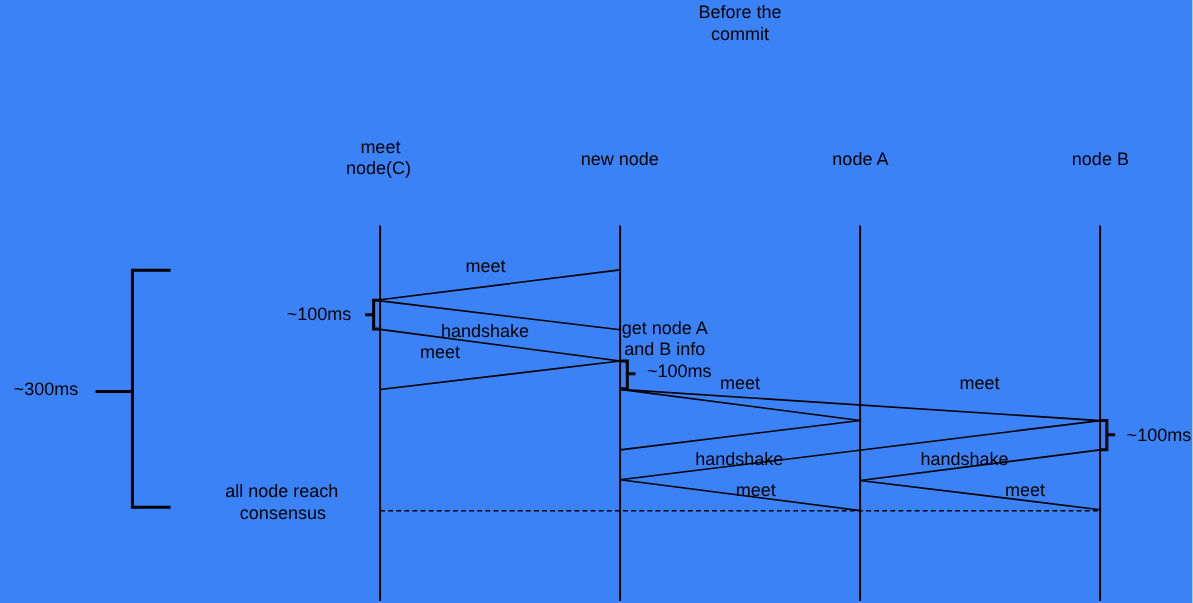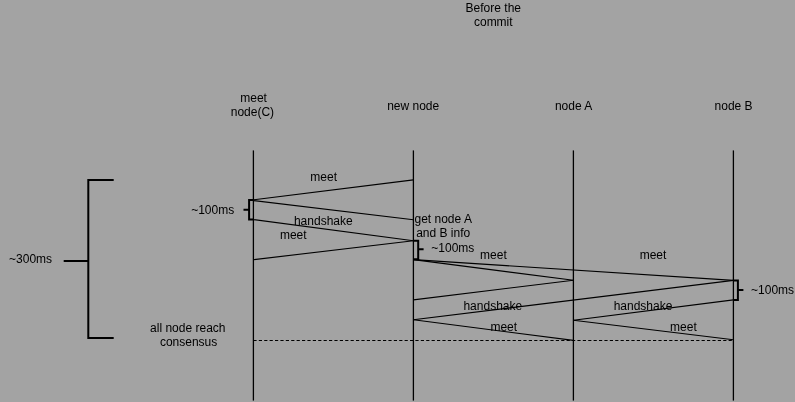--- a/index.html
+++ b/index.html
@@ -1,16 +1,16 @@
 <!DOCTYPE html>
 <html><head>
 <meta charset="utf-8">
 <style>
 html,body{margin:0;padding:0;background:#ffffff;}
-#canvas{position:relative;width:795px;height:402px;background:#a3a3a3;overflow:hidden;}
+#canvas{position:relative;width:795px;height:402px;background:#3b82f6;overflow:hidden;}
 svg{position:absolute;left:0;top:0;}
 text{font-family:"Liberation Sans",sans-serif;font-size:12px;fill:#000000;}
 </style>
 </head>
 <body>
 <div id="canvas">
 <svg width="795" height="402" viewBox="0 0 795 402">
 
   <g stroke="#000000" stroke-width="1.3" fill="none">
     <path d="M253.4,150.4 V400.6"></path>

